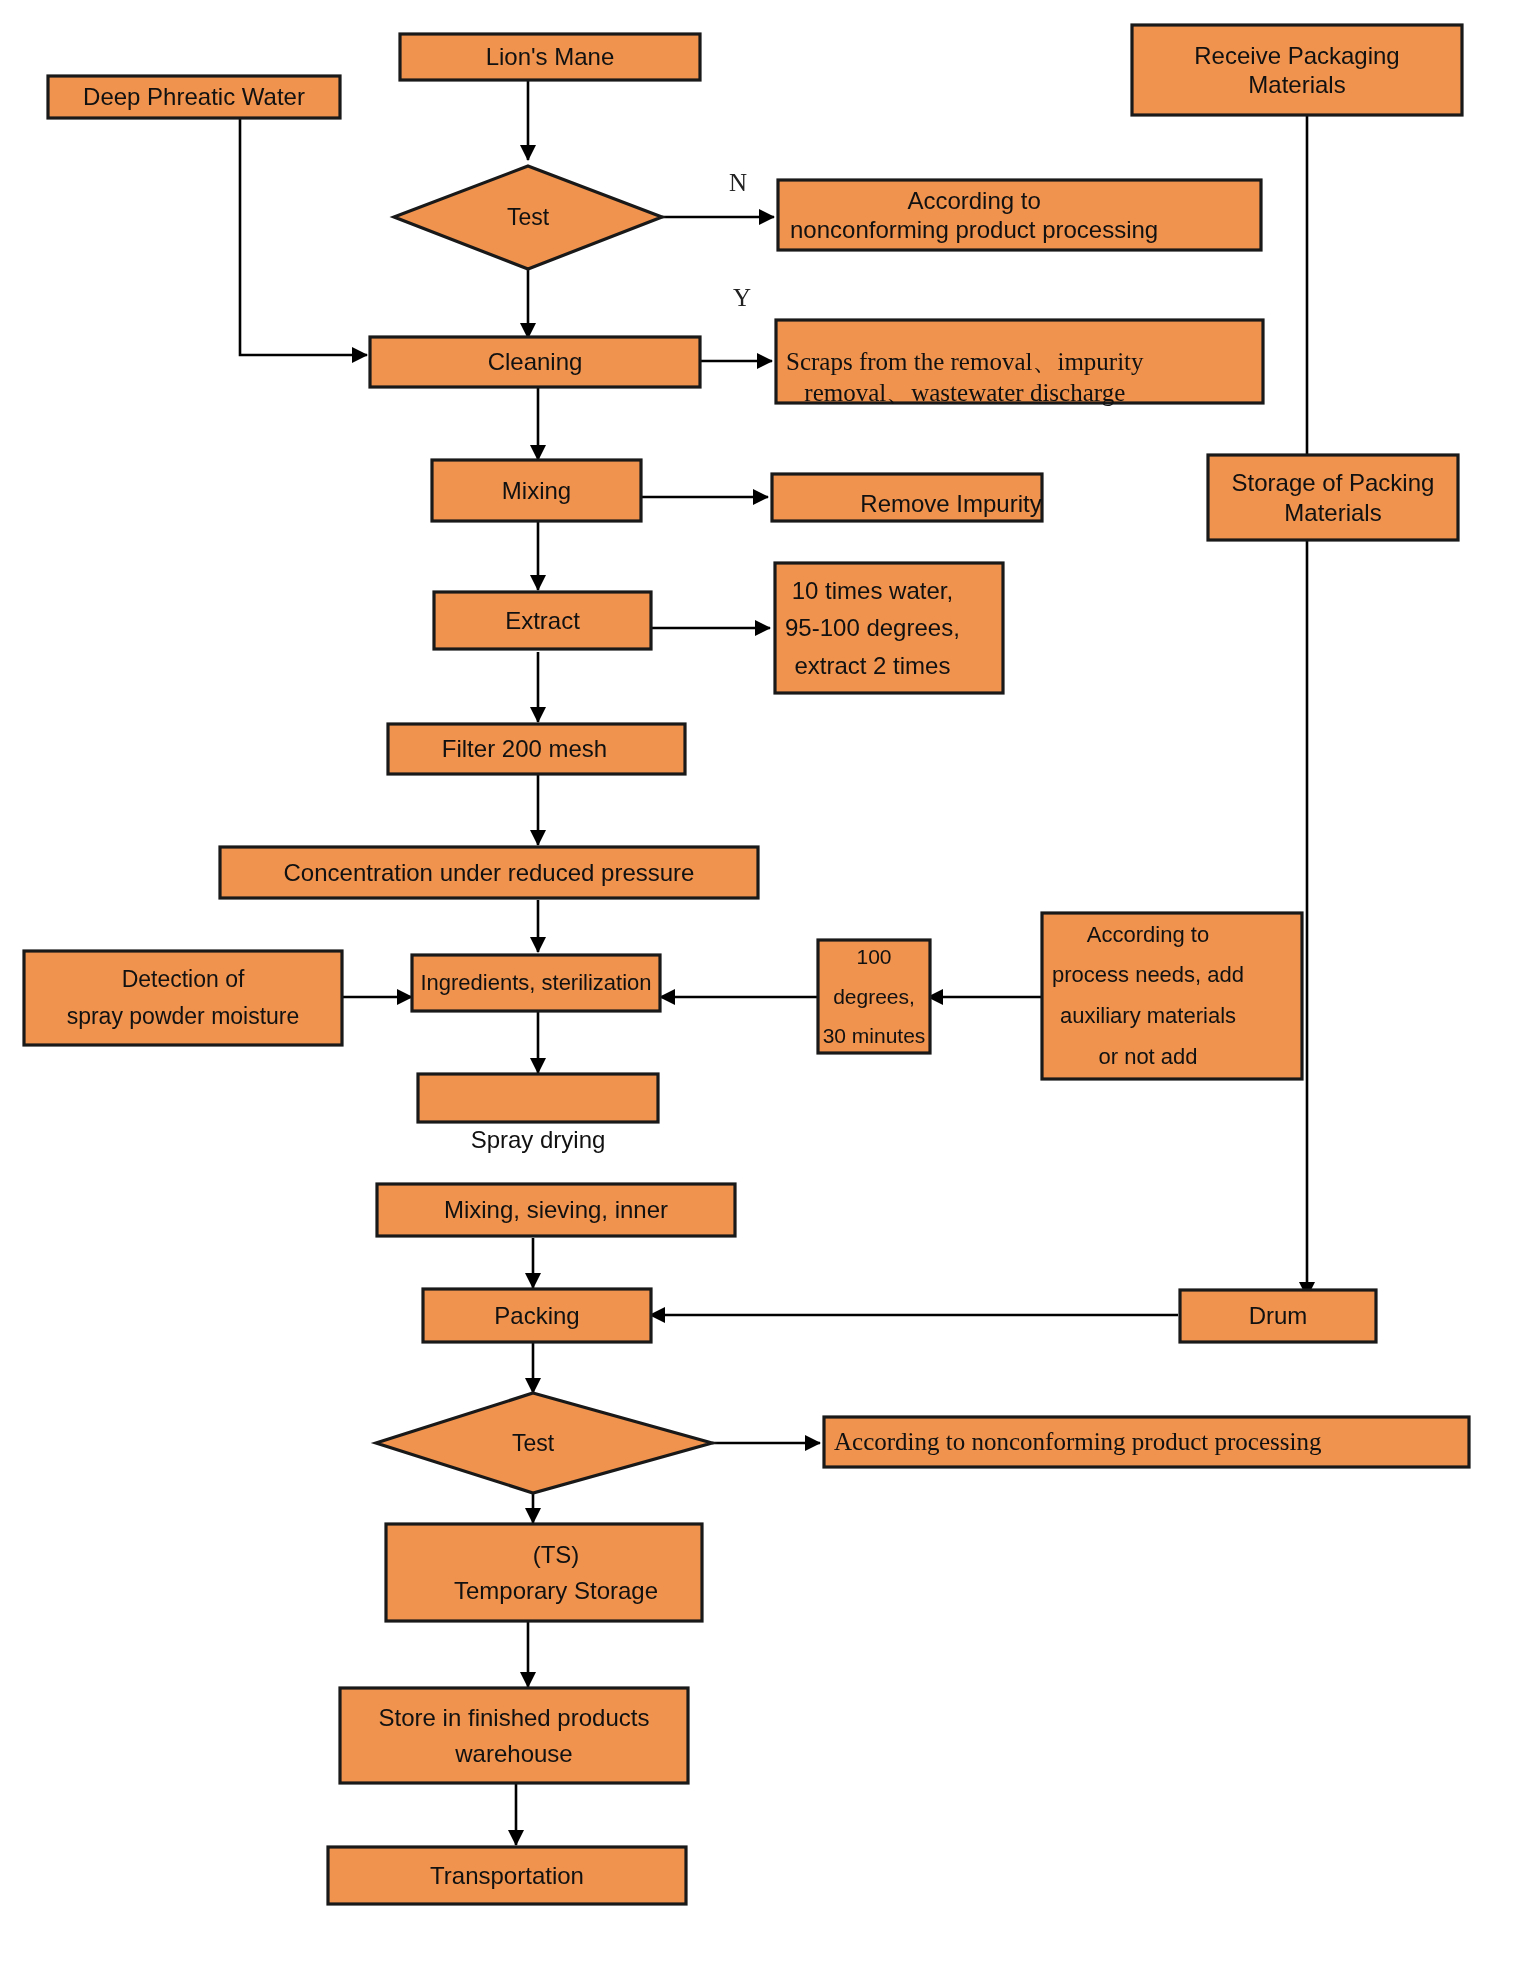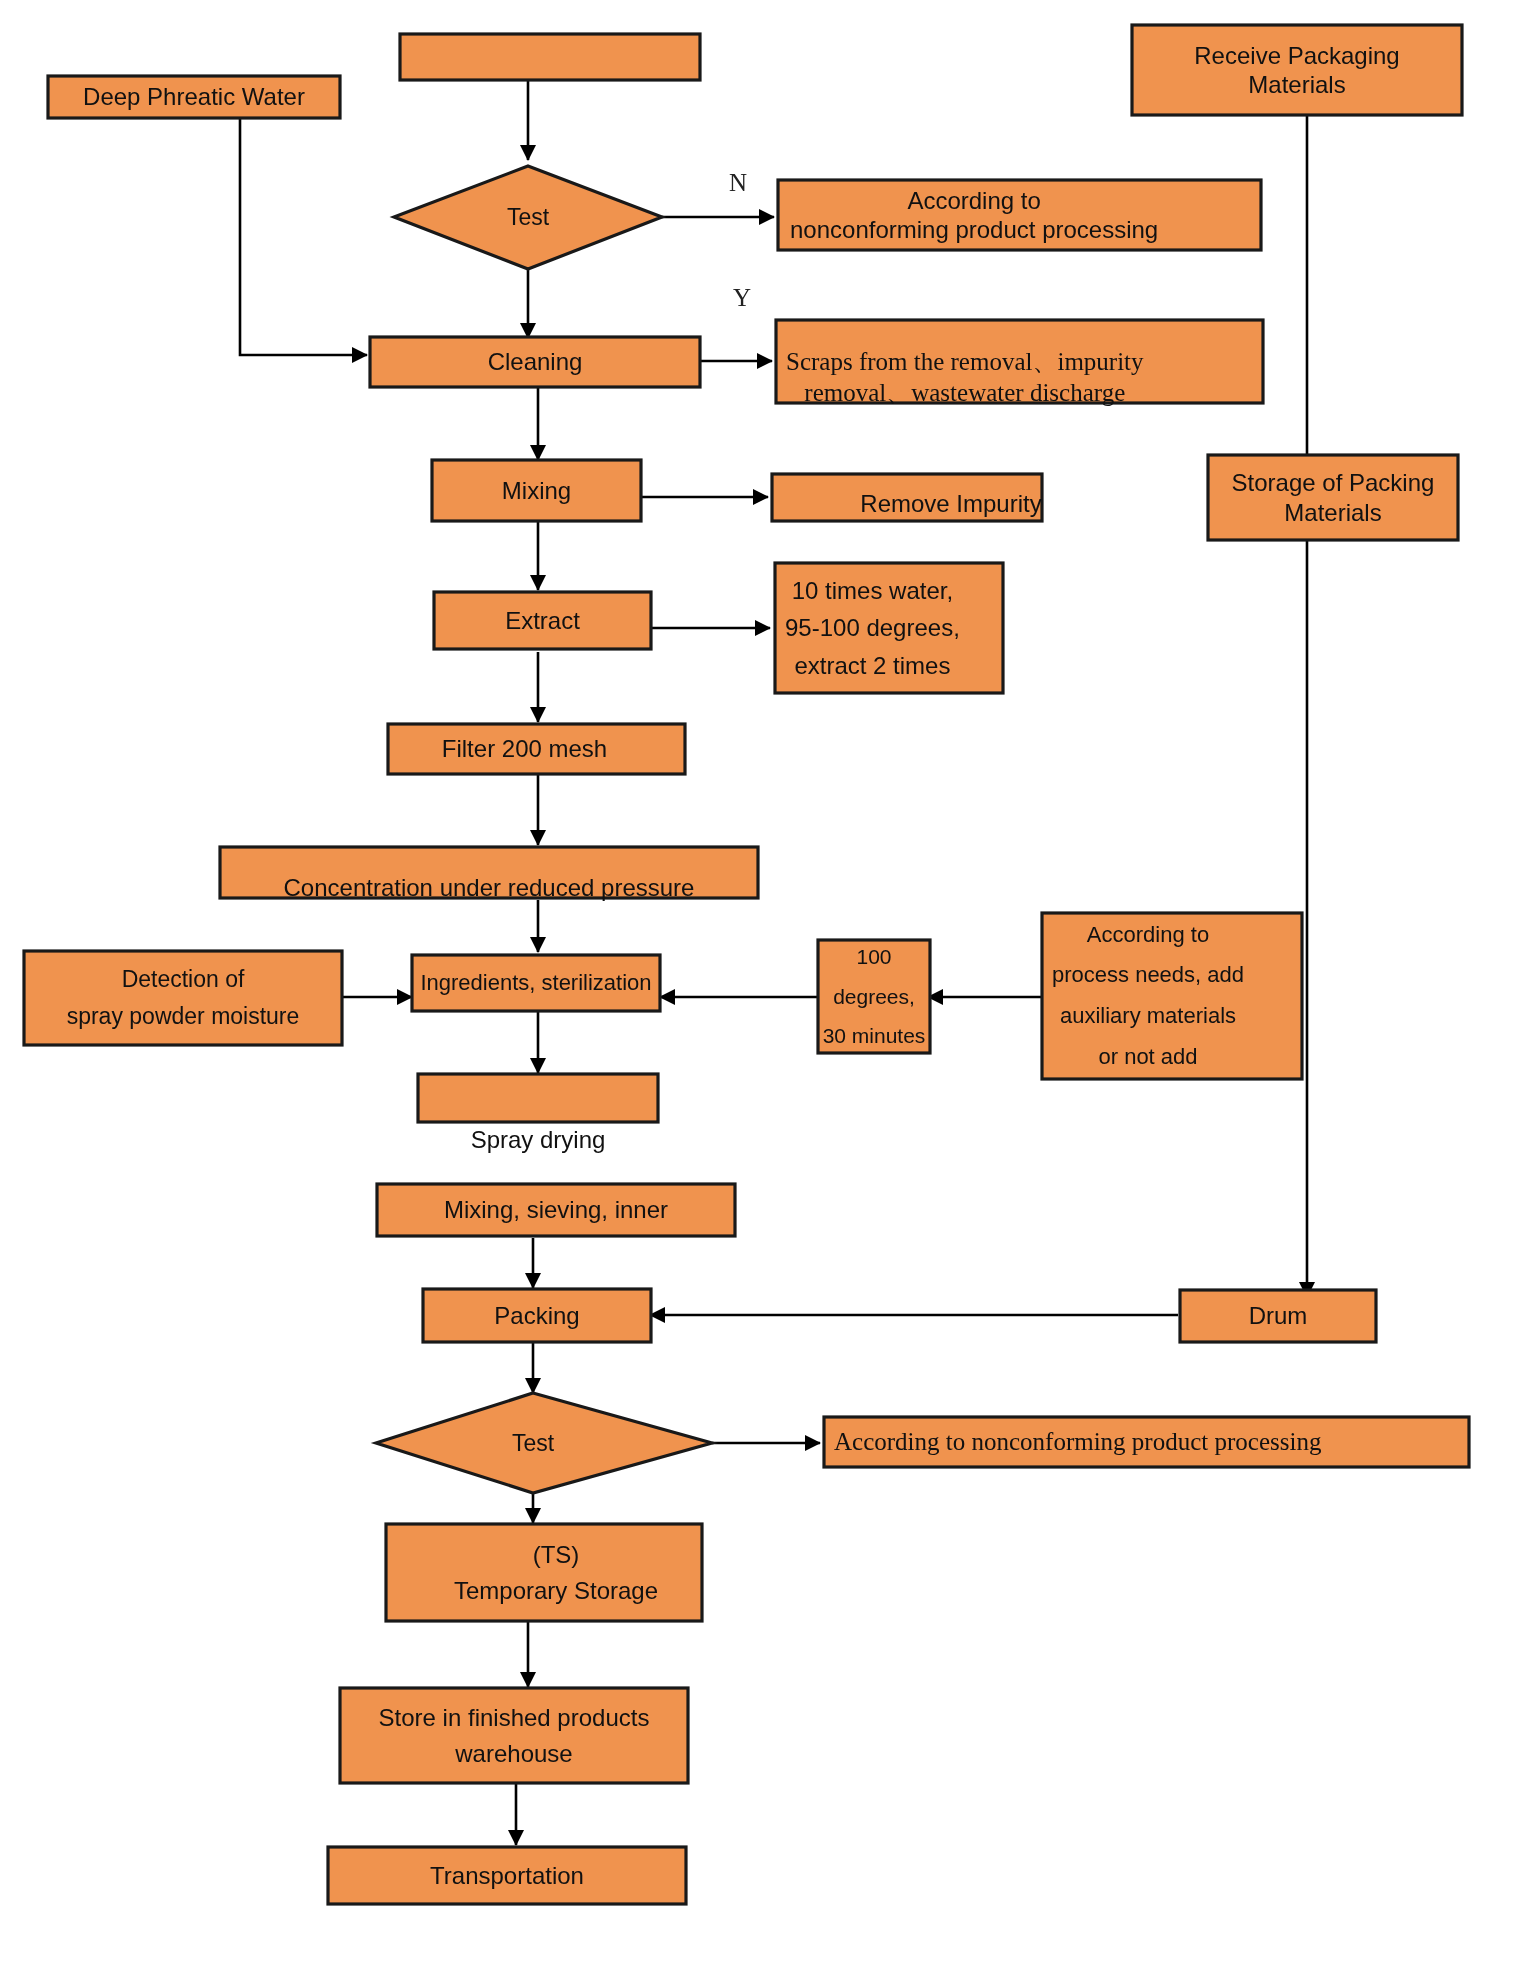--- a/index.html
+++ b/index.html
@@ -155,20 +155,21 @@
     <rect class="node-shape" x="1180" y="1290" width="196" height="52"></rect>
 
     <polygon class="node-shape" points="533,1393 712,1443 533,1493 376,1443"></polygon>
     <rect class="node-shape" x="824" y="1417" width="645" height="50"></rect>
 
     <rect class="node-shape" x="386" y="1524" width="316" height="97"></rect>
     <rect class="node-shape" x="340" y="1688" width="348" height="95"></rect>
     <rect class="node-shape" x="328" y="1847" width="358" height="57"></rect>
   </svg>
 
+  <div class="nlabel" style="left:400px; top:34px; width:300px; height:46px; font-size:24px;">Lion's Mane</div>
 
   <div class="nlabel" style="left:48px; top:76px; width:292px; height:42px; font-size:24px;">Deep Phreatic Water</div>
 
   <div class="nlabel" style="left:1132px; top:25px; width:330px; height:90px; font-size:24px;">Receive Packaging
 Materials</div>
 
   <div class="nlabel" style="left:394px; top:194px; width:268px; height:46px; font-size:23px;">Test</div>
 
   <div class="nlabel left" style="left:790px; top:180px; width:470px; height:70px; font-size:24px;">According to
 nonconforming product processing</div>
@@ -186,21 +187,21 @@
 Materials</div>
 
   <div class="nlabel" style="left:434px; top:592px; width:217px; height:57px; font-size:24px;">Extract</div>
 
   <div class="nlabel left" style="left:785px; top:563px; width:218px; height:130px; font-size:24px; line-height:1.55;">10 times water,
 95-100 degrees,
 extract 2 times</div>
 
   <div class="nlabel" style="left:388px; top:724px; width:273px; height:50px; font-size:24px;">Filter 200 mesh</div>
 
-  <div class="nlabel" style="left:220px; top:847px; width:538px; height:51px; font-size:24px;margin-top:15px;">Concentration under reduced pressure</div>
+  <div class="nlabel" style="left:220px; top:847px; width:538px; height:51px; font-size:24px;">Concentration under reduced pressure</div>
 
   <div class="nlabel" style="left:24px; top:951px; width:318px; height:94px; font-size:23px; line-height:1.6;">Detection of
 spray powder moisture</div>
 
   <div class="nlabel" style="left:412px; top:955px; width:248px; height:56px; font-size:22px;">Ingredients, sterilization</div>
 
   <div class="nlabel" style="left:818px; top:940px; width:112px; height:113px; font-size:21px; line-height:1.9;">100 degrees,
 30 minutes</div>
 
   <div class="nlabel left" style="left:1052px; top:913px; width:250px; height:166px; font-size:22px; line-height:1.85;">According to

